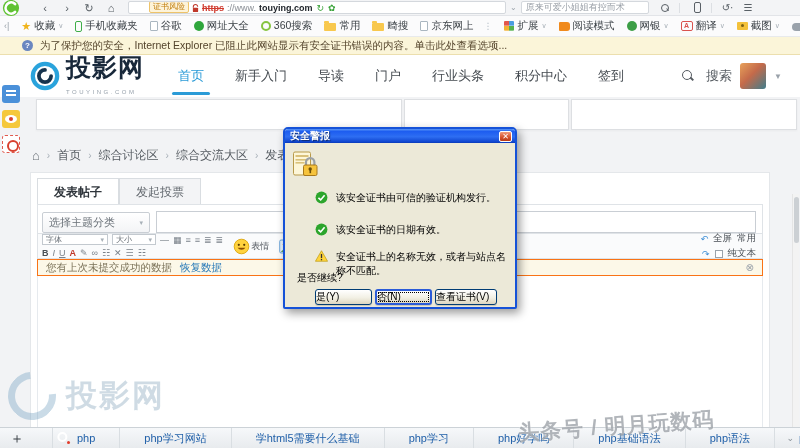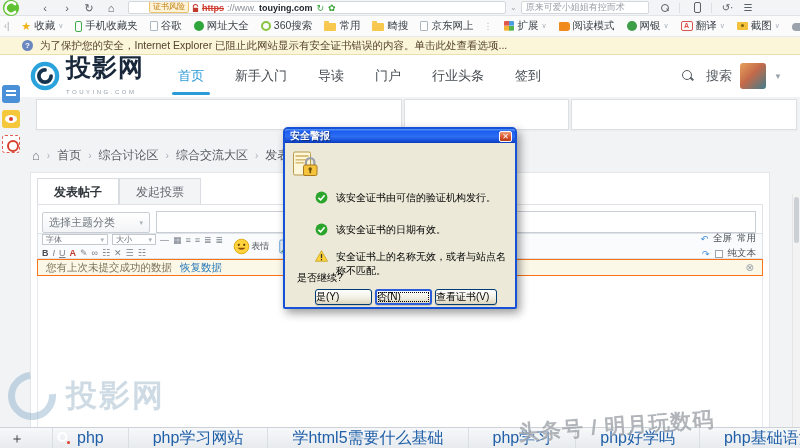--- a/index.html
+++ b/index.html
@@ -135,21 +135,21 @@
 .xp-btn.plain{border:1px solid #003c74}
 .xp-btn.default{outline:1px dotted #000;outline-offset:-4px;border:2px solid #2a5bd8;line-height:12px}
 .b-yes{left:30px;width:57px}.b-no{left:90px;width:57px}.b-view{left:150px;width:62px}
 
 
 .bbar{position:absolute;left:0;top:427px;width:800px;height:21px;background:linear-gradient(#f6f8fa,#e8ebee);border-top:1px solid #ccd2d7;display:flex;align-items:center;z-index:40}
 .plus{color:#3a4046;font-size:14px;margin-left:10px;cursor:pointer;line-height:18px}
 .btab-active{position:relative;width:52px;height:21px;margin-left:14px;background:linear-gradient(#4aa6f0,#2e8ee2);transform:skewX(-14deg);border-radius:2px;cursor:pointer}
 .btab-active .ring{position:absolute;left:19px;top:4px;width:10px;height:10px;border:2.5px solid #fff;border-radius:50%;transform:skewX(14deg)}
 .btab-active .dot{position:absolute;left:30px;top:13px;width:3px;height:3px;background:#e23c2a;border-radius:50%;transform:skewX(14deg)}
-.blnk{font-size:16px;color:#1f5fa8;padding:0 24px;border-right:1px solid #d9dee2;cursor:pointer;white-space:nowrap;line-height:20px}
+.blnk{font-size:11px;color:#1f5fa8;padding:0 24px;border-right:1px solid #d9dee2;cursor:pointer;white-space:nowrap;line-height:20px}
 .blnk.firstlnk{margin-left:14px;border-left:1px solid #d9dee2}
 .bcar{position:absolute;right:6px;top:5px;color:#8a9298;font-size:9px;cursor:pointer}
 
 
 .wm-logo{position:absolute;left:8px;top:372px;display:flex;align-items:center;opacity:.32;z-index:20;pointer-events:none}
 .wm-ring{width:48px;height:48px;border:7px solid #5d93b8;border-radius:50%;border-top-color:transparent;transform:rotate(40deg)}
 .wm-name{font-size:31px;font-weight:bold;color:#6d93ad;margin-left:10px;letter-spacing:2px}
 .wm-text{position:absolute;left:518px;top:412px;z-index:60;font-size:21px;font-weight:bold;color:rgba(125,132,140,.6);transform:rotate(-4deg);letter-spacing:1px;pointer-events:none;text-shadow:0 0 2px rgba(255,255,255,.8)}
 </style>
 </head>
@@ -268,20 +268,21 @@
           <path d="M16 9.5 a6.5 6.5 0 1 0 6.5 6.5" fill="none" stroke="#17344e" stroke-width="4" stroke-linecap="round"></path>
         </svg>
       <span class="slogo-txt"><span class="slogo-name">投影网</span><br><span class="slogo-sub">TOUYING.COM</span></span>
     </div>
     <div class="snav">
       <span class="it active">首页</span>
       <span class="it">新手入门</span>
       <span class="it">导读</span>
       <span class="it">门户</span>
       <span class="it">行业头条</span>
+      <span class="it">积分中心</span>
       <span class="it">签到</span>
     </div>
     <div class="shead-right">
       <div class="hsearch">
           <span class="ic-mag2"></span>
           <span>搜索</span>
         </div>
       <div class="avatar"></div>
       <span class="av-car">▼</span>
     </div>

